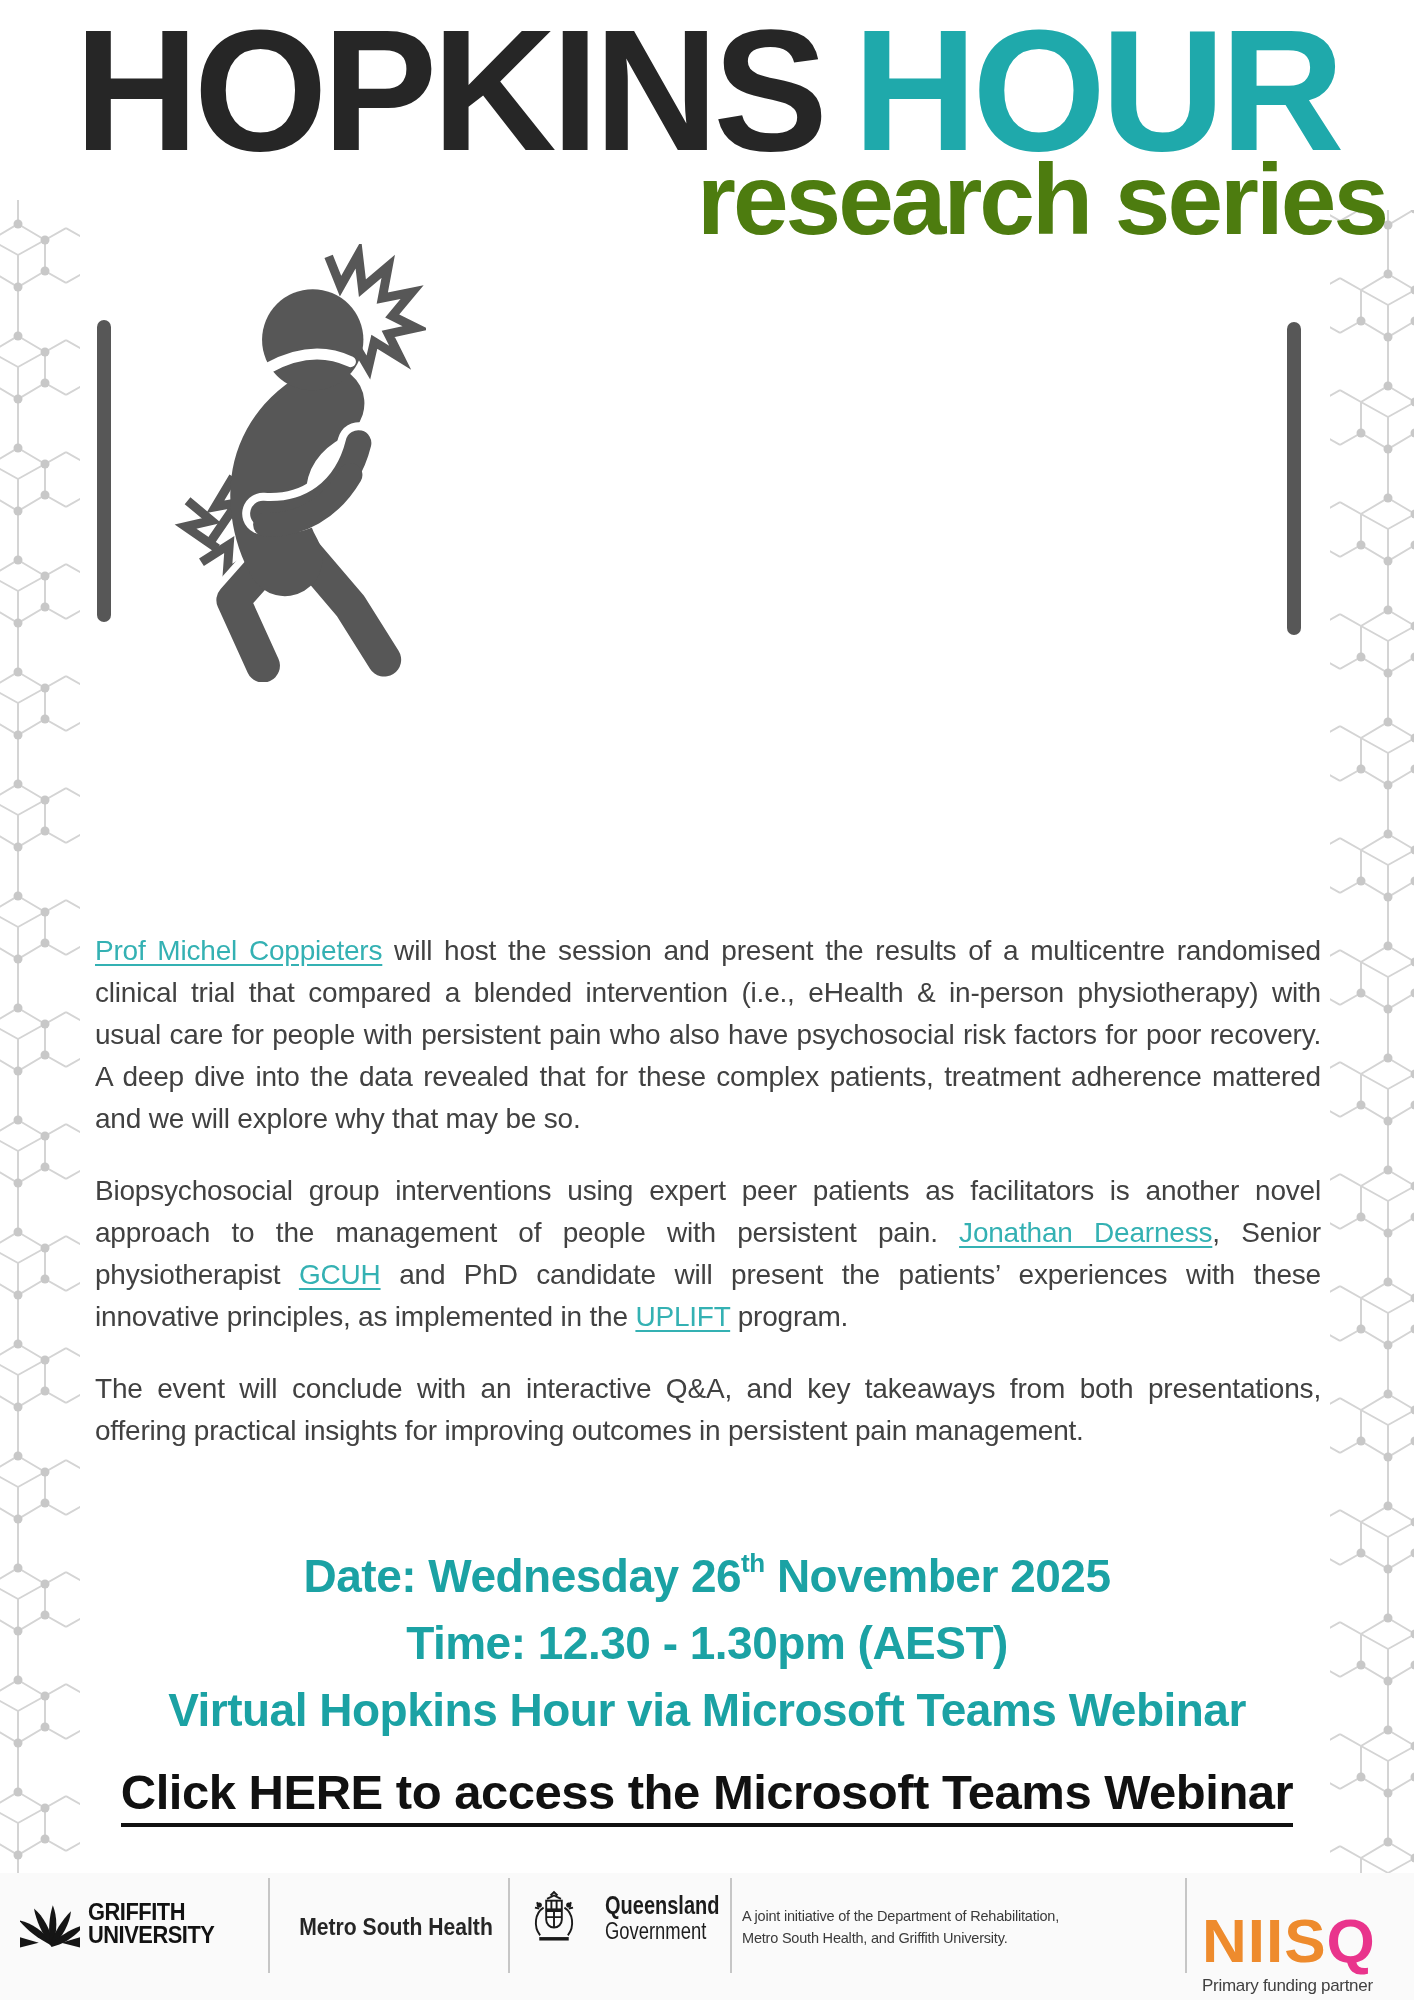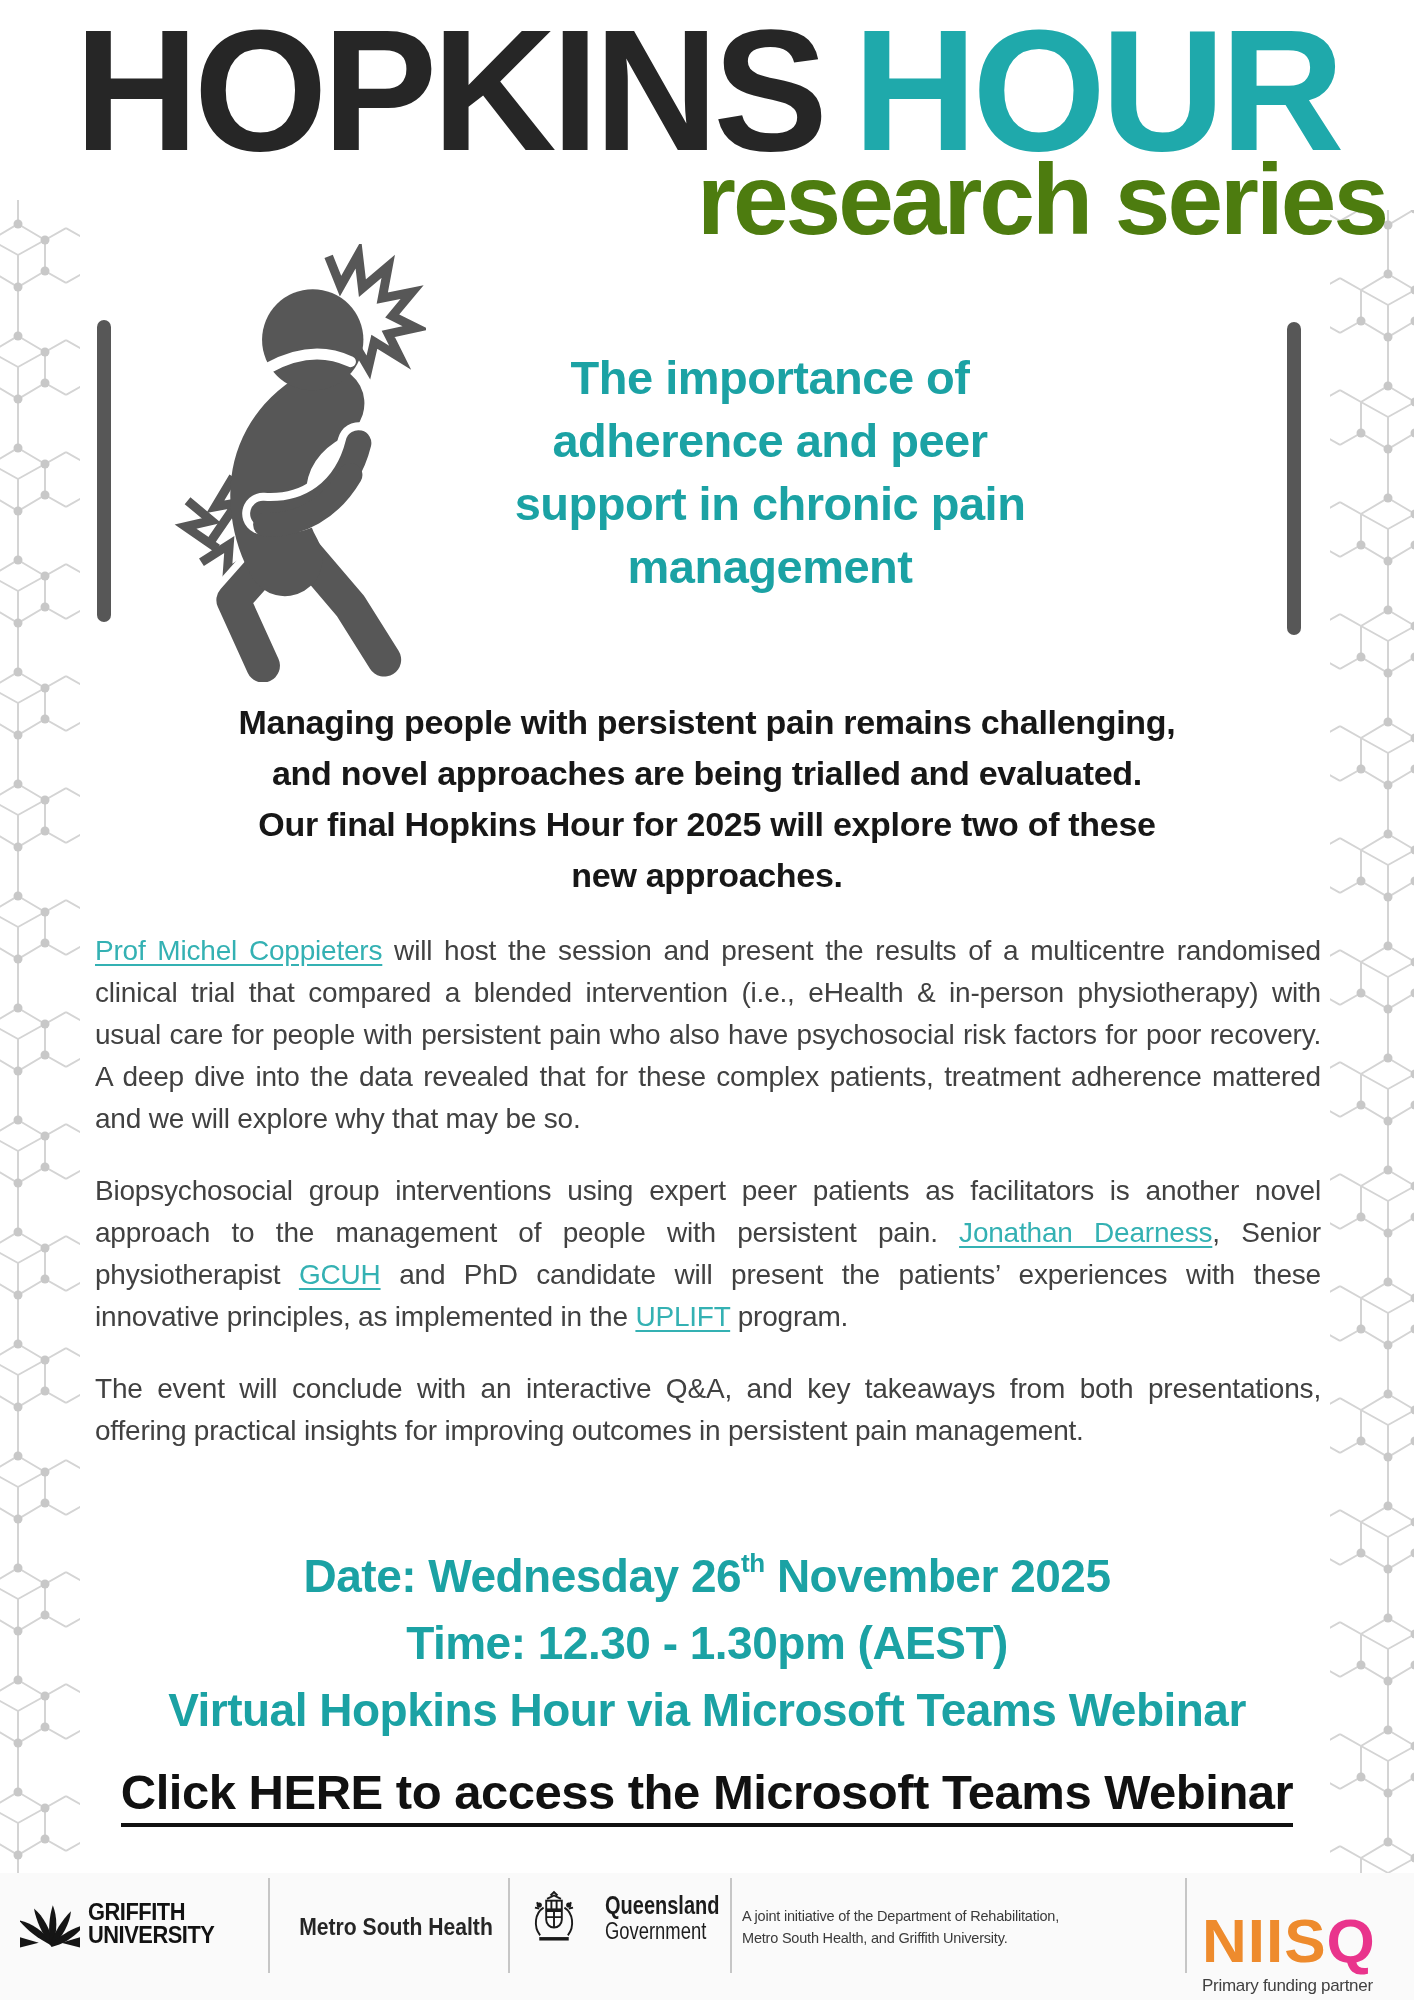--- a/index.html
+++ b/index.html
@@ -151,33 +151,21 @@
     <path d="M164 304 L116 358 L146 424" stroke="#ffffff" stroke-width="48" fill="none" stroke-linecap="round" stroke-linejoin="round"></path>
     <path d="M164 304 L116 358 L146 424" stroke="#575757" stroke-width="34" fill="none" stroke-linecap="round" stroke-linejoin="round"></path>
     <path d="M210 160 C168 182 146 220 152 268 C155 292 162 306 168 316" stroke="#575757" stroke-width="76" fill="none" stroke-linecap="round"></path>
     <path d="M242 200 C230 248 194 274 146 271" stroke="#ffffff" stroke-width="42" fill="none" stroke-linecap="round"></path>
     <path d="M242 200 C230 248 194 274 146 271" stroke="#575757" stroke-width="26" fill="none" stroke-linecap="round"></path>
     <path d="M234 232 C214 266 182 284 148 282" stroke="#575757" stroke-width="24" fill="none" stroke-linecap="round"></path>
     <circle cx="196" cy="96" r="51" fill="#575757"></circle>
     <path d="M152 124 Q196 100 234 118" stroke="#ffffff" stroke-width="11" fill="none" stroke-linecap="round"></path>
   </svg>
 
-  <div class="hero-heading">
-    <div>The importance of</div>
-    <div>adherence and peer</div>
-    <div>support in chronic pain</div>
-    <div>management</div>
-  </div>
-
-  <div class="intro">
-    <div>Managing people with persistent pain remains challenging,</div>
-    <div>and novel approaches are being trialled and evaluated.</div>
-    <div>Our final Hopkins Hour for 2025 will explore two of these</div>
-    <div>new approaches.</div>
-  </div>
+
 
   <div class="body-copy">
       <p class="body-para"><span class="inline-link">Prof Michel Coppieters</span><span> will host the session and present the results of a multicentre randomised clinical trial that compared a blended intervention (i.e., eHealth &amp; in-person physiotherapy) with usual care for people with persistent pain who also have psychosocial risk factors for poor recovery. A deep dive into the data revealed that for these complex patients, treatment adherence mattered and we will explore why that may be so.</span></p>
       <p class="body-para"><span>Biopsychosocial group interventions using expert peer patients as facilitators is another novel approach to the management of people with persistent pain. </span><span class="inline-link">Jonathan Dearness</span><span>, Senior physiotherapist </span><span class="inline-link">GCUH</span><span> and PhD candidate will present the patients’ experiences with these innovative principles, as implemented in the </span><span class="inline-link">UPLIFT</span><span> program.</span></p>
       <p class="body-para"><span>The event will conclude with an interactive Q&amp;A, and key takeaways from both presentations, offering practical insights for improving outcomes in persistent pain management.</span></p>
     </div>
 
   <div class="event">
     <div><span>Date: Wednesday 26</span><sup>th</sup><span> November 2025</span></div>
     <div>Time: 12.30 - 1.30pm (AEST)</div>

